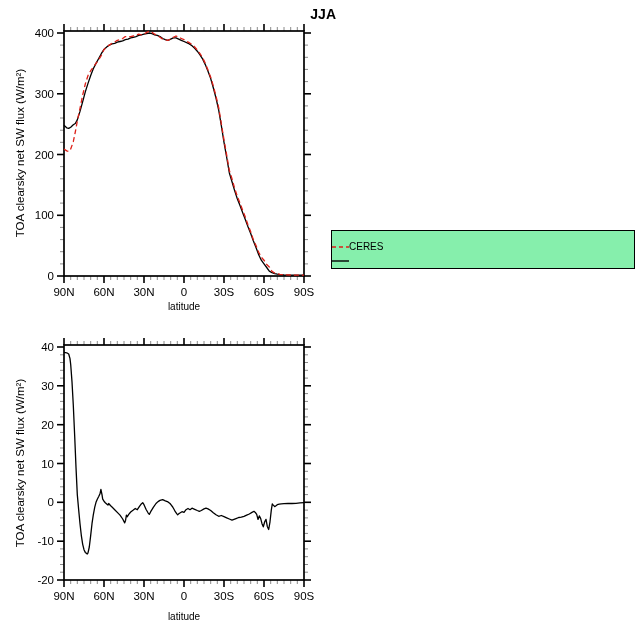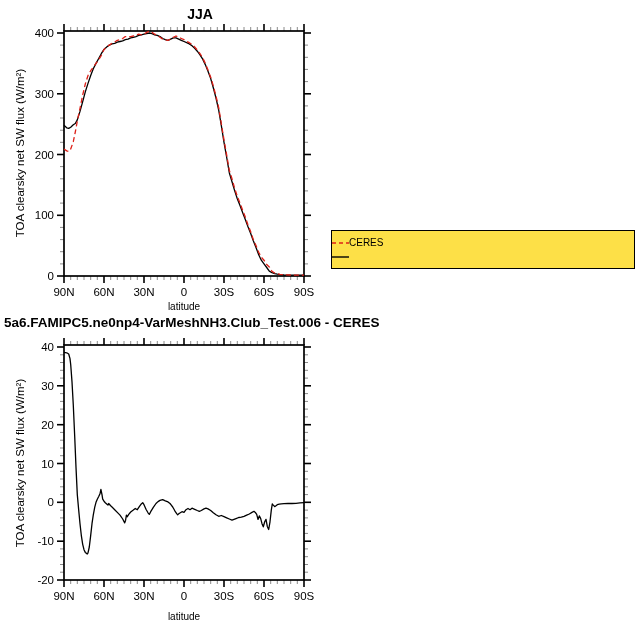--- a/index.html
+++ b/index.html
@@ -1,32 +1,32 @@
 <!DOCTYPE html>
 <html><head>
 <meta charset="utf-8">
 <style>
   html,body{margin:0;padding:0;background:#fff;}
   .canvas{position:relative;width:635px;height:635px;background:#ffffff;overflow:hidden;
           font-family:"Liberation Sans","DejaVu Sans",sans-serif;color:#000;}
   #plot-svg{position:absolute;left:0;top:0;}
   #plot-svg text{font-family:"Liberation Sans","DejaVu Sans",sans-serif;fill:#000;}
   .panel-title{position:absolute;font-size:14px;font-weight:bold;white-space:nowrap;}
-  .title-top{left:64px;width:272px;top:6px;text-align:center;}
+  .title-top{left:64px;width:272px;top:6px;text-align:right;}
   .title-bottom{left:4px;top:315px;font-size:13.5px;}
   .ylab{position:absolute;font-size:11.5px;white-space:nowrap;width:240px;height:14px;
         text-align:center;transform:rotate(-90deg);}
   .ylab1{left:-99px;top:146px;}
   .ylab2{left:-99px;top:456px;}
   .xlab{position:absolute;left:64px;width:240px;text-align:center;font-size:10px;}
   .xlab1{top:301px;}
   .xlab2{top:611px;}
   .legend{position:absolute;left:331px;top:230px;width:302px;height:37px;
-          border:1px solid #000;background:#fde047;display:flex;flex-direction:column;
-          justify-content:center;}
+          border:1px solid #000;background:#86efac;display:flex;flex-direction:column;
+          justify-content:flex-end;}
   .legend-row{display:flex;align-items:center;height:14px;}
   .legend-row svg{flex:0 0 auto;display:block;}
   .legend-label{font-size:10px;line-height:10px;white-space:nowrap;}
 </style>
 </head>
 <body>
 
 <div class="canvas">
 
   <svg id="plot-svg" width="635" height="635" viewBox="0 0 635 635">
@@ -328,19 +328,18 @@
       </svg>
       <span class="legend-label">CERES</span>
     </div>
     <div class="legend-row">
       <svg width="17" height="6">
         <line id="sw-model" x1="0" y1="3" x2="17" y2="3" stroke-width="1.4" stroke="#000000"></line>
       </svg>
     </div>
   </div>
 
-  <div class="panel-title title-bottom">5a6.FAMIPC5.ne0np4-VarMeshNH3.Club_Test.006 - CERES</div>
 
   <div class="ylab ylab2">TOA clearsky net SW flux (W/m²)</div>
 
   <div class="xlab xlab2">latitude</div>
 
 </div>
 
 </body></html>

